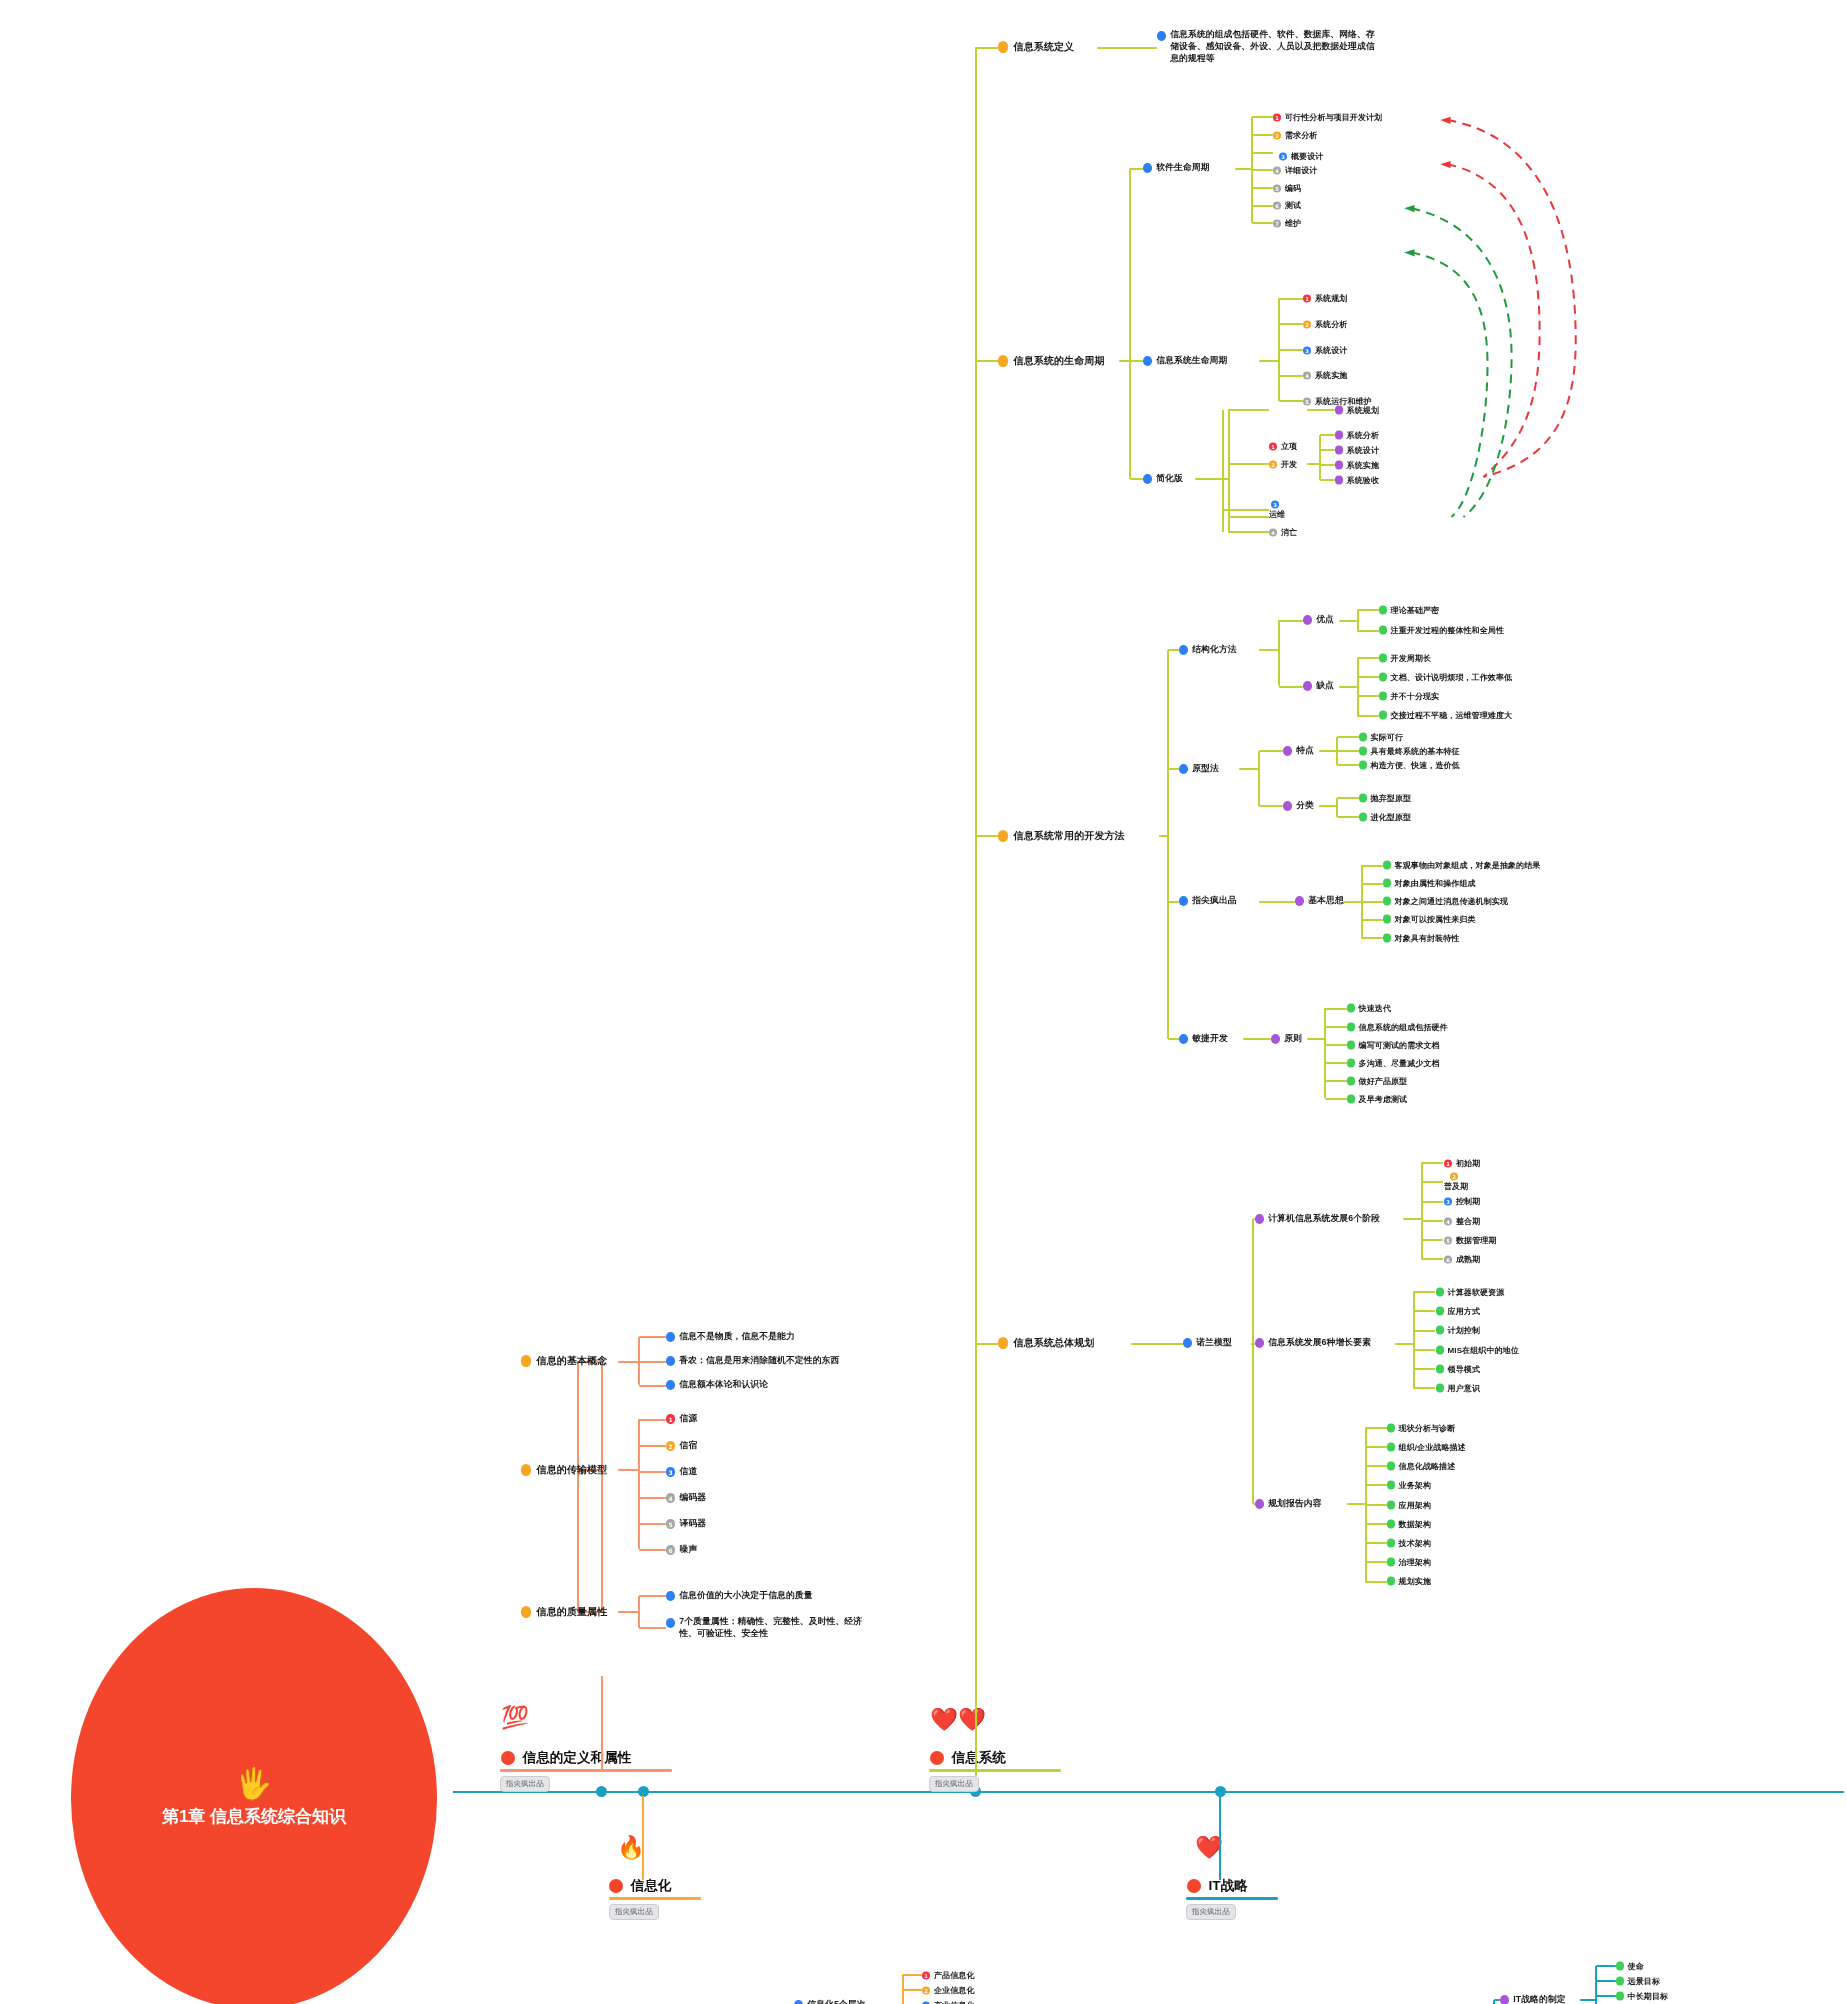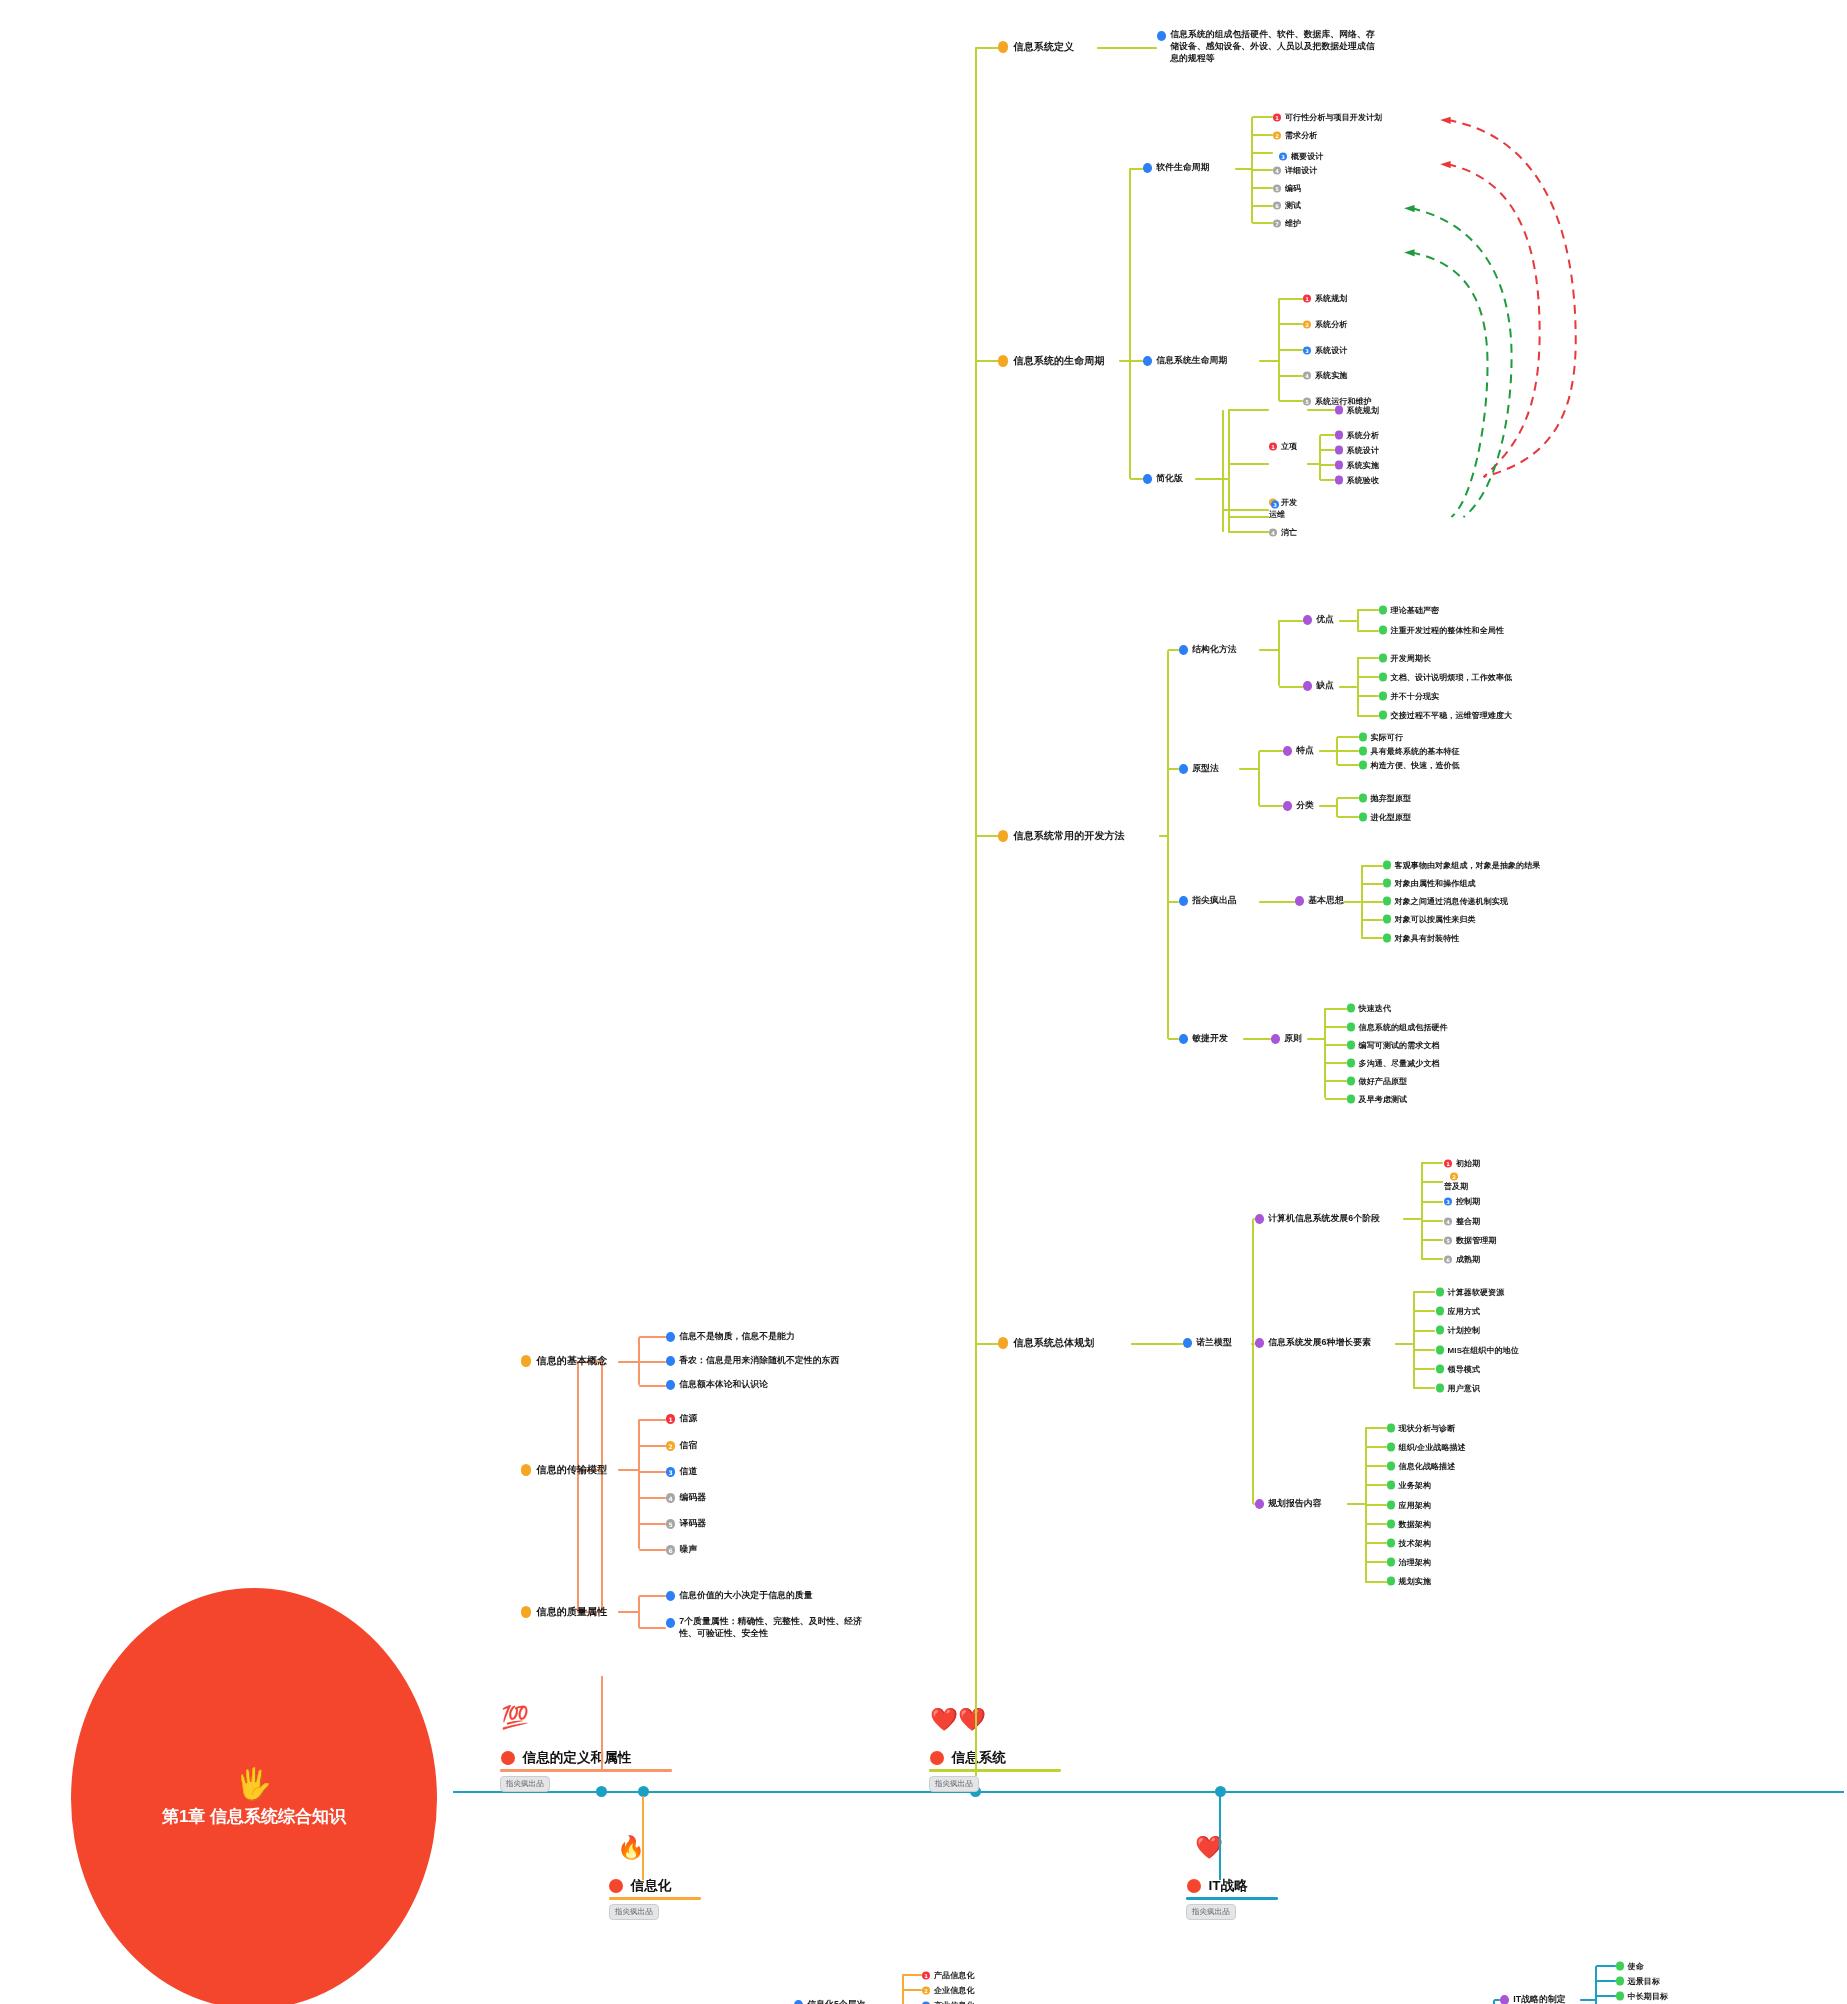--- a/index.html
+++ b/index.html
@@ -401,21 +401,21 @@
         <span class="lbl">简化版</span>
       </div>
       <div class="node d4" style="left: 1269px; top: 418px; transform: translateY(-50%); margin-top: 28px;">
         <span class="num n1">1</span>
         <span class="lbl">立项</span>
       </div>
       <div class="node d4 c-purple" style="left: 1335px; top: 410px; transform: translateY(-50%);">
         <span class="dot"></span>
         <span class="lbl">系统规划</span>
       </div>
-      <div class="node d4" style="left: 1269px; top: 464px; transform: translateY(-50%); margin-top: 38px;">
+      <div class="node d4" style="left: 1269px; top: 464px; transform: translateY(-50%);">
         <span class="num n2">2</span>
         <span class="lbl">开发</span>
       </div>
       <div class="node d4 c-purple" style="left: 1335px; top: 435px; transform: translateY(-50%);">
         <span class="dot"></span>
         <span class="lbl">系统分析</span>
       </div>
       <div class="node d4 c-purple" style="left: 1335px; top: 450px; transform: translateY(-50%);">
         <span class="dot"></span>
         <span class="lbl">系统设计</span>

